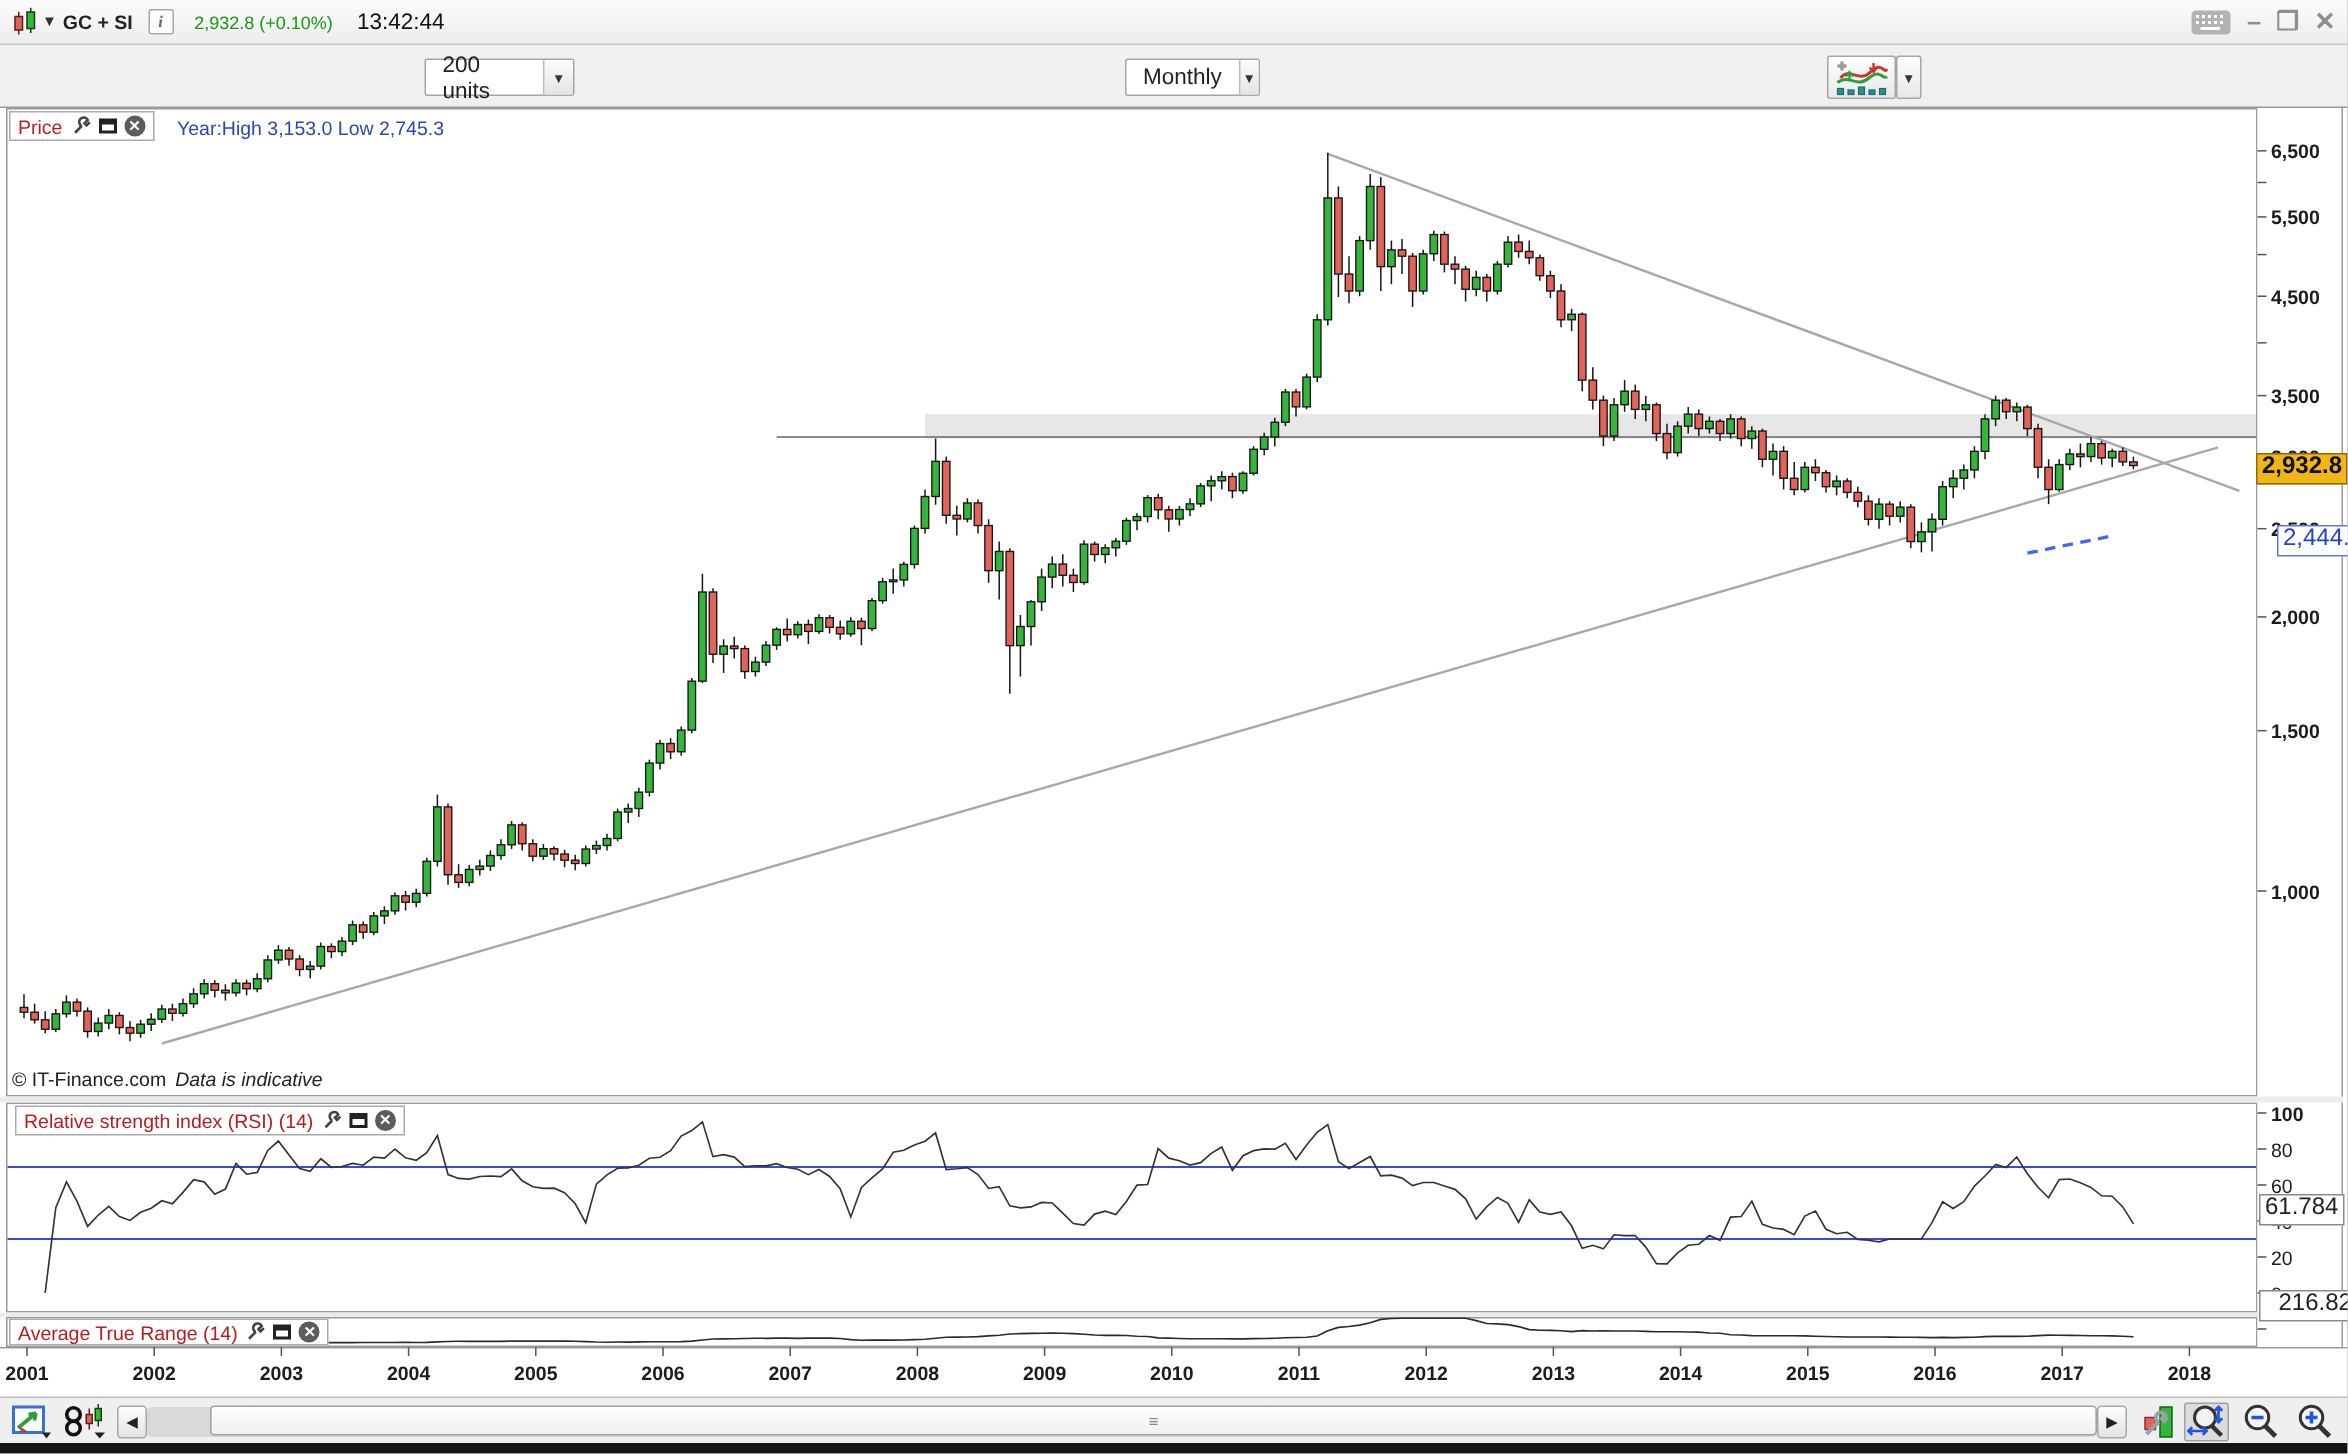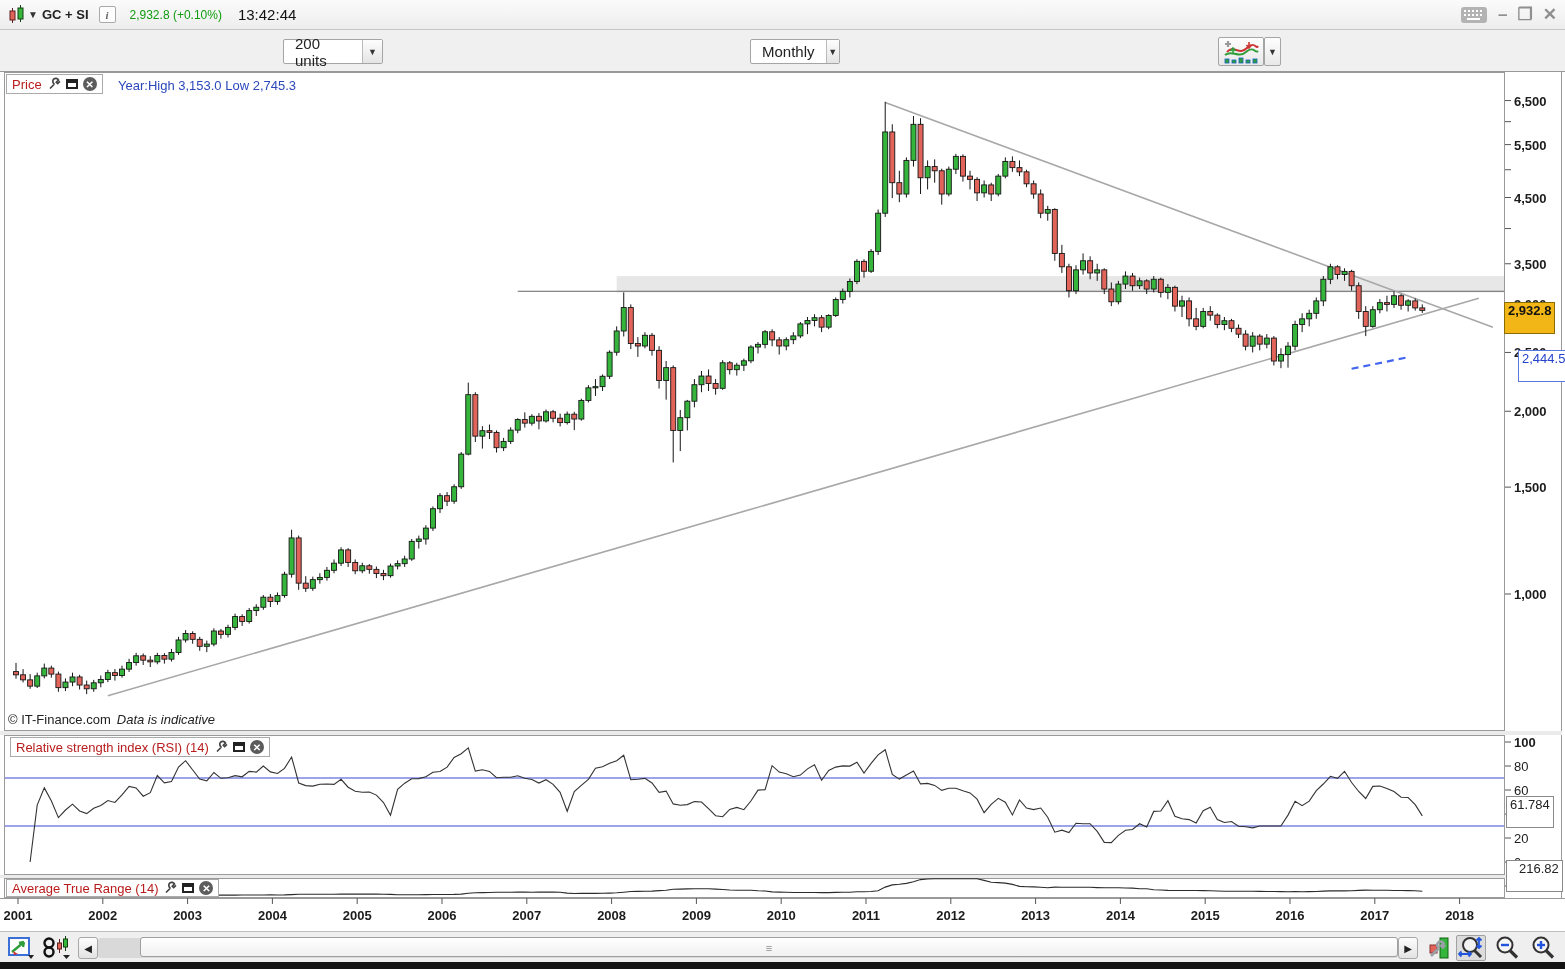--- a/index.html
+++ b/index.html
@@ -41,22 +41,22 @@
   .hdr { position:absolute; z-index:5; background:#fff; border:1px solid #aaa;
     display:flex; align-items:center; gap:5px; padding:1px 5px; height:20px; }
   .hdr .lbl { font-size:13px; color:#b91c1c; white-space:nowrap; }
   .mini-win { width:12px; height:10px; border:2px solid #222; border-top:4px solid #222; background:#fff; }
   .mini-close { width:14px; height:14px; border-radius:50%; background:#5c5c5c; color:#fff;
     font:bold 10px "Liberation Sans",sans-serif; display:flex; align-items:center; justify-content:center; }
   .year-stats { position:absolute; z-index:5; font-size:13px; color:#2b48bb; background:#fff; padding:2px 6px; }
   .copyright { position:absolute; left:8px; top:712px; z-index:5; font-size:13px; color:#222; }
   .copyright i { margin-left:6px; }
 
-  .badge { position:absolute; z-index:5; font-size:13px; font-weight:bold; padding:0 3px;
-    height:32px; line-height:15px; }
+  .badge { position:absolute; z-index:5; font-size:16px; font-weight:bold; padding:0 3px;
+    height:21px; line-height:15px; }
   .badge.yellow { left:1504px; background:#f2b716; border:1px solid #8a6d00; color:#111; }
   .badge.blue { left:1506px; background:#fff; border:1px solid #5a76e0; color:#2442cc; font-weight:normal;margin-left:12px; }
   .badge.plain { left:1506px; background:#fff; border:1px solid #8a8a8a; color:#222; font-weight:normal; }
 
   #chart-svg { position:absolute; left:0; top:0; z-index:3; pointer-events:none; }
   #chart-svg .axlbl { font:bold 13px "Liberation Sans", sans-serif; fill:#1c1c1c; }
   #chart-svg .axlbl2 { font:13px "Liberation Sans", sans-serif; fill:#1c1c1c; }
   #chart-svg .yrlbl { font:bold 13px "Liberation Sans", sans-serif; fill:#1c1c1c; }
 
   

